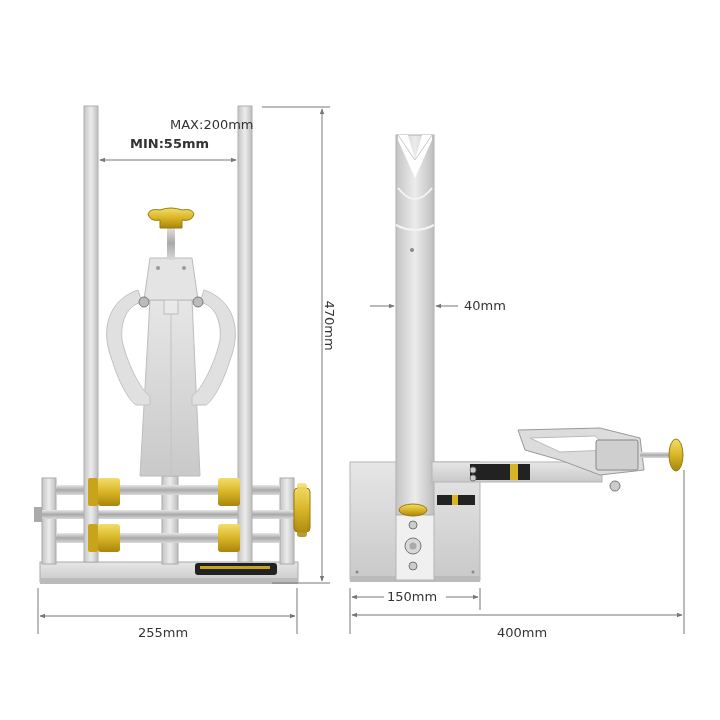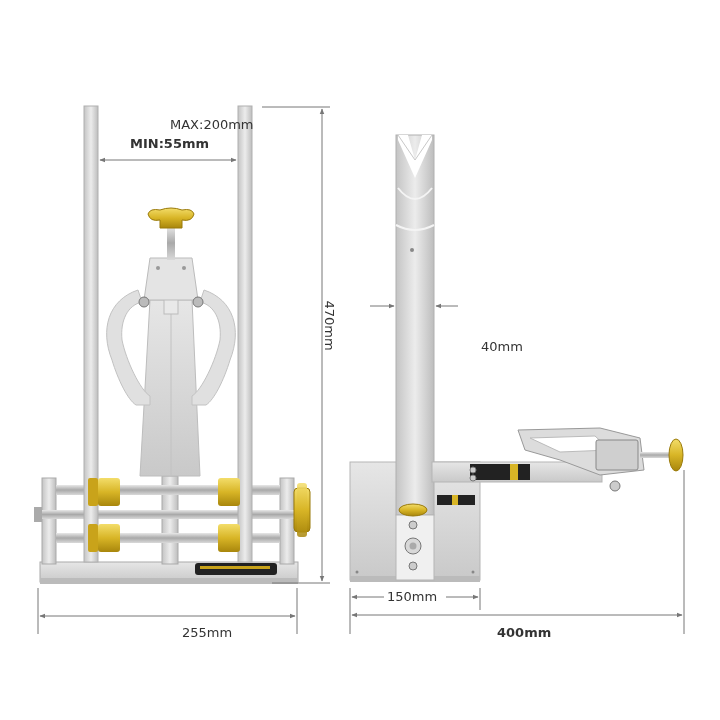--- a/index.html
+++ b/index.html
@@ -148,19 +148,19 @@
     <line x1="446" y1="597" x2="478" y2="597" marker-end="url(#arr)"></line>
     <line x1="352" y1="615" x2="682" y2="615" marker-start="url(#arr)" marker-end="url(#arr)"></line>
   </g>
 </svg>
 
 <div class="dim-text" style="left:122px;top:117px;margin-left:48px;">MAX:200mm</div>
 <div class="dim-text" style="left:130px;top:136px;font-weight:bold;">MIN:55mm</div>
 
 <div class="dim-text" style="left:304px;top:318px;transform:rotate(90deg);transform-origin:center;">470mm</div>
 
-<div class="dim-text" style="left:138px;top:625px;margin-left:44px;">255mm</div>
+<div class="dim-text" style="left:138px;top:625px;">255mm</div>
 
-<div class="dim-text" style="left:481px;top:298px;margin-top:41px;">40mm</div>
+<div class="dim-text" style="left:464px;top:298px;">40mm</div>
 
 <div class="dim-text" style="left:387px;top:589px;text-align:center;">150mm</div>
 
-<div class="dim-text" style="left:497px;top:625px;font-weight:bold;">400mm</div>
+<div class="dim-text" style="left:497px;top:625px;">400mm</div>
 
 </body></html>

